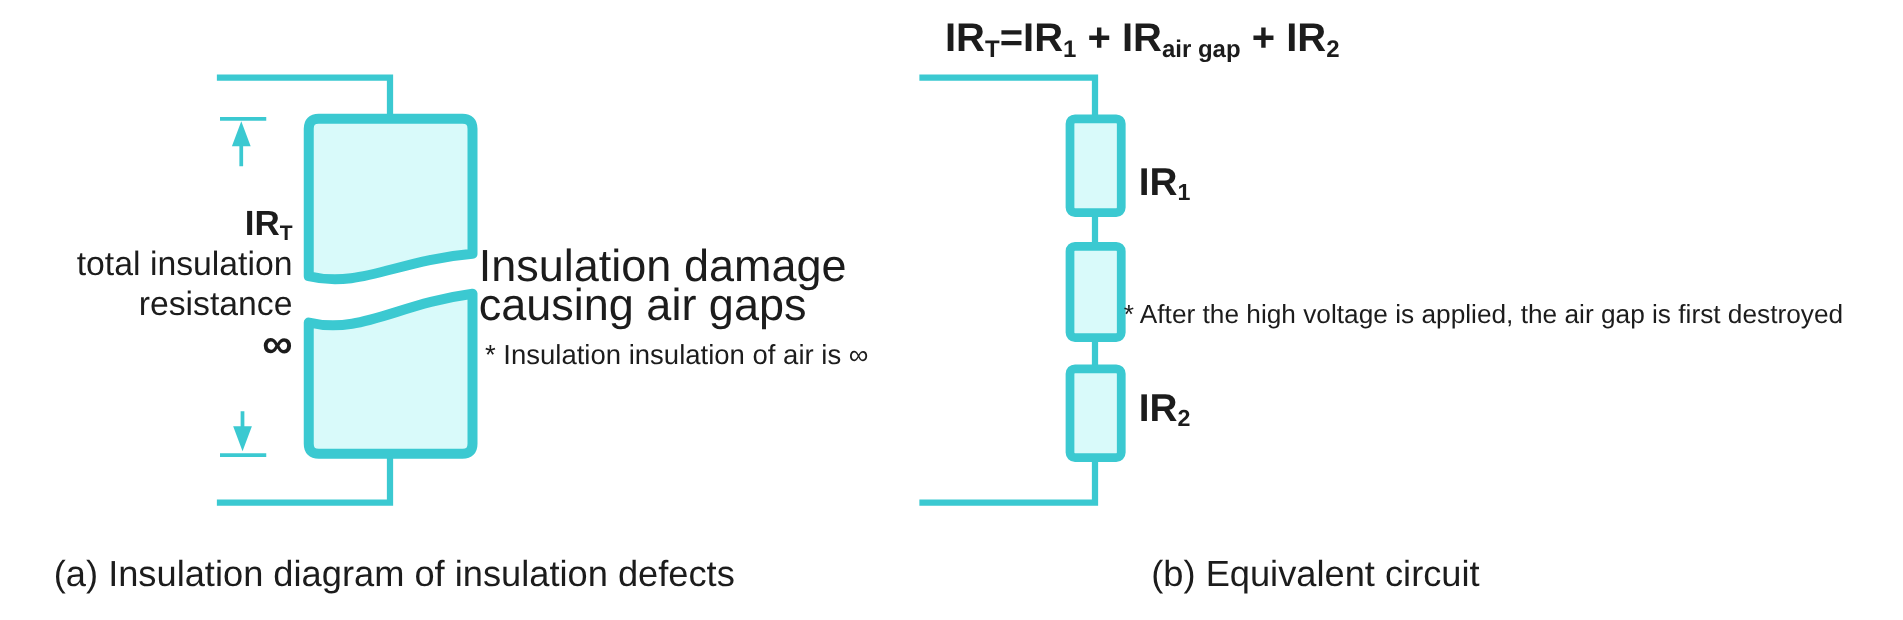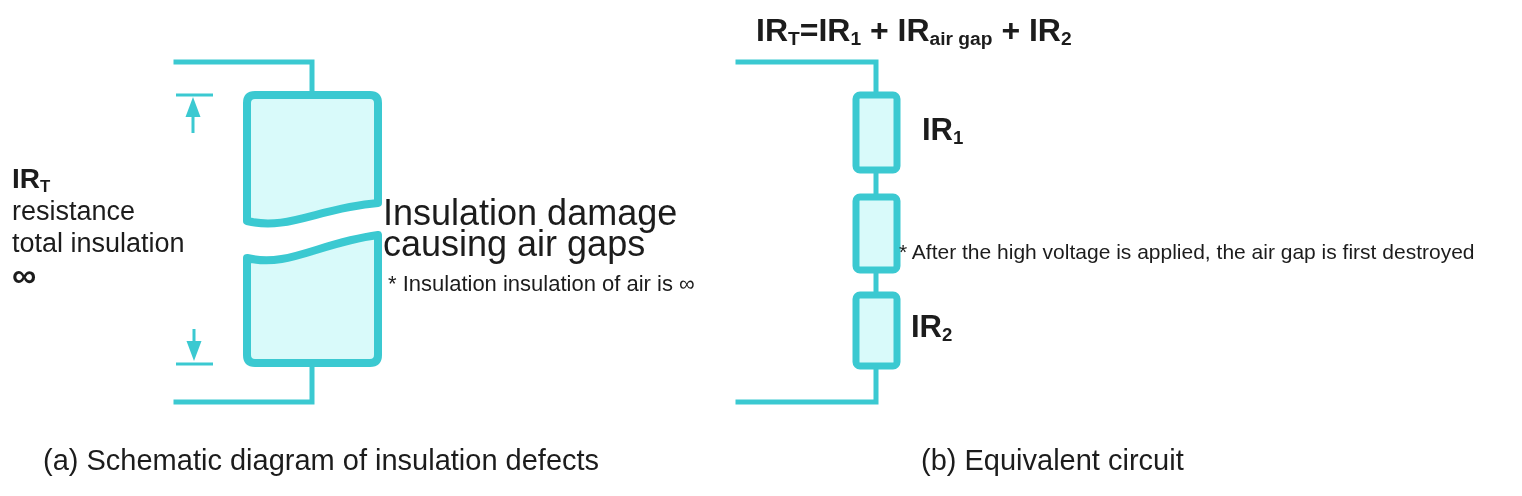--- a/index.html
+++ b/index.html
@@ -10,27 +10,27 @@
   }
   .canvas svg{position:absolute;left:0;top:0;}
   .wire{fill:none;stroke:var(--accent,#3bc9d1);stroke-width:5;stroke-linecap:square;}
   .thin{fill:none;stroke:var(--accent,#3bc9d1);stroke-width:3;stroke-linecap:butt;}
   .block{fill:var(--block_fill,#d9fafa);stroke:var(--accent,#3bc9d1);stroke-width:8;stroke-linejoin:round;}
   .resistor{fill:var(--block_fill,#d9fafa);stroke:var(--accent,#3bc9d1);stroke-width:7;stroke-linejoin:round;}
   .head{fill:var(--accent,#3bc9d1);stroke:none;}
   .txt{position:absolute;white-space:nowrap;}
   sub{font-size:.60em;vertical-align:-0.22em;line-height:0;font-weight:inherit;}
   .formula{left:756px;top:10px;font-size:32px;font-weight:bold;line-height:40px;}
-  .left-label{left:12px;top:163px;width:210px;text-align:left;font-size:27px;line-height:32px;}
+  .left-label{left:24px;top:163px;width:210px;text-align:right;font-size:27px;line-height:32px;}
   .left-label .bold-line{font-weight:bold;font-size:28px;}
   .left-label .inf{font-weight:bold;font-size:34px;line-height:32px;}
   .damage{left:383px;top:197px;width:244px;text-align:center;font-size:36px;line-height:31px;}
   .footnote-a{left:388px;top:271px;font-size:22px;line-height:26px;}
   .hipot{left:665px;top:212px;font-size:30px;font-weight:bold;line-height:34px;}
-  .r1-label{left:911px;top:112px;font-size:31px;font-weight:bold;line-height:36px;margin-left:11px;}
+  .r1-label{left:911px;top:128px;font-size:31px;font-weight:bold;line-height:36px;}
   .r2-label{left:908px;top:197px;font-size:29px;line-height:34px;}
   .r2-label .b{font-weight:bold;}
   .footnote-b{left:899px;top:238px;font-size:21px;line-height:28px;}
   .r3-label{left:911px;top:309px;font-size:31px;font-weight:bold;line-height:36px;}
   .caption{top:443px;font-size:29px;line-height:34px;}
   .caption-a{left:43px;}
   .caption-b{left:921px;}
 </style>
 </head>
 <body>
@@ -64,34 +64,34 @@
       <rect class="resistor" x="856" y="95" width="41" height="75" rx="4"></rect>
       <rect class="resistor" x="856" y="197" width="41" height="73" rx="4"></rect>
       <rect class="resistor" x="856" y="295" width="41" height="71" rx="4"></rect>
     </g>
   </svg>
 
   <div class="txt formula"><span>IR</span><sub>T</sub><span>=IR</span><sub>1</sub><span> + IR</span><sub>air gap</sub><span> + IR</span><sub>2</sub></div>
 
   <div class="txt left-label">
     <div class="bold-line"><span>IR</span><sub>T</sub></div>
+    <div>total insulation</div>
     <div>resistance</div>
-    <div>total insulation</div>
     <div class="inf">∞</div>
   </div>
 
   <div class="txt damage">
     <div>Insulation damage</div>
     <div>causing air gaps</div>
   </div>
   <div class="txt footnote-a">* Insulation insulation of air is ∞</div>
 
 
   <div class="txt r1-label"><span>IR</span><sub>1</sub></div>
 
   <div class="txt footnote-b">* After the high voltage is applied, the air gap is first destroyed</div>
 
   <div class="txt r3-label"><span>IR</span><sub>2</sub></div>
 
-  <div class="txt caption caption-a">(a) Schematic diagram of insulation defects</div>
+  <div class="txt caption caption-a">(a) Insulation diagram of insulation defects</div>
   <div class="txt caption caption-b">(b) Equivalent circuit</div>
 
 </div>
 
 </body></html>

